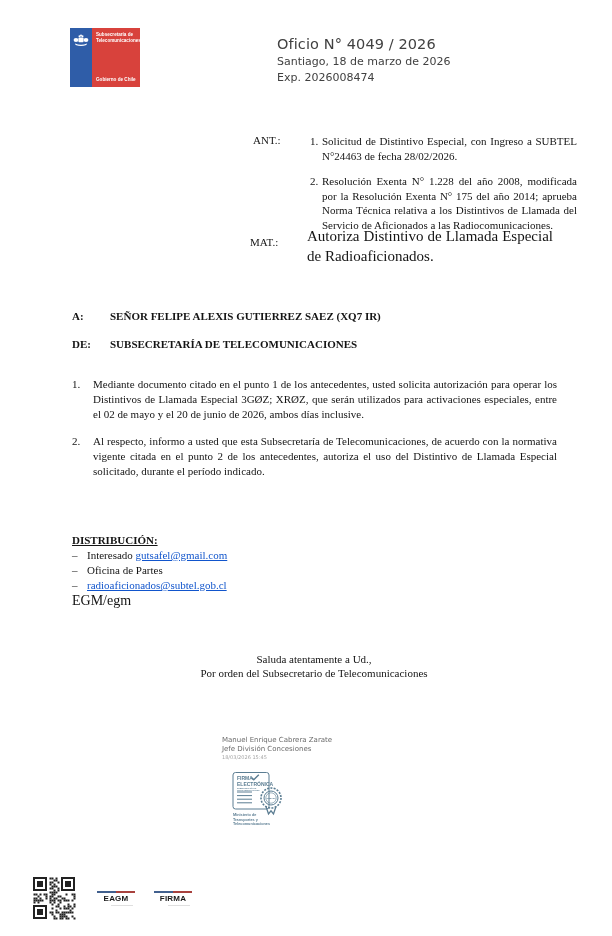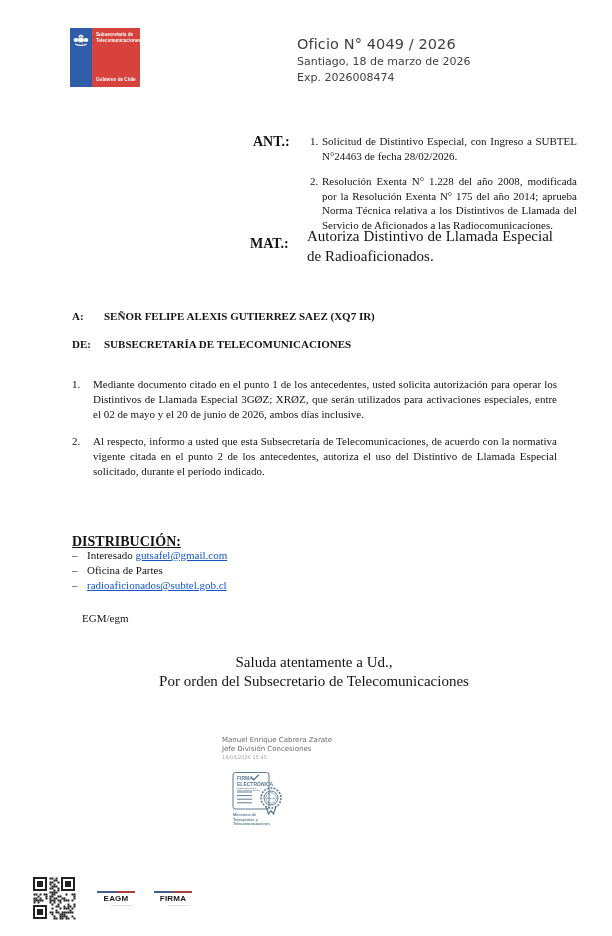--- a/index.html
+++ b/index.html
@@ -11,53 +11,53 @@
   
   .logo{position:absolute;left:70px;top:28px;width:70px;height:59px;display:flex;}
   .logo-blue{width:22px;background:#2f5da8;position:relative;}
   .logo-red{width:48px;background:#d8423c;position:relative;}
   .logo-emblem{position:absolute;left:3px;top:5px;}
   .logo-agency{position:absolute;left:4px;top:4px;color:#fff;
     font-family:"Liberation Sans",sans-serif;font-size:4.6px;font-weight:bold;line-height:1.25;}
   .logo-gov{position:absolute;left:4px;bottom:5px;color:#fff;
     font-family:"Liberation Sans",sans-serif;font-size:4.6px;font-weight:bold;}
   
-  .hdr{position:absolute;left:277px;top:36px;font-family:"DejaVu Sans",sans-serif;color:#414141;margin-left:20px;}
+  .hdr{position:absolute;left:277px;top:36px;font-family:"DejaVu Sans",sans-serif;color:#414141;}
   .hdr-oficio{font-size:14.5px;font-weight:500;letter-spacing:.1px;}
   .hdr-line{font-size:11px;margin-top:3px;}
   
-  .lbl{font-weight:bold;font-size:14px;}
+  .lbl{font-weight:normal;font-size:11px;}
   .ant-label{position:absolute;left:253px;top:134px;}
   .ant-item{position:absolute;left:310px;width:267px;font-size:11px;line-height:1.33;}
   .ant-item .inum{position:absolute;left:0;top:0;}
   .ant-item .itext{margin-left:12px;text-align:justify;}
   .ant-1{top:134px;}
   .ant-2{top:174px;}
   .mat-label{position:absolute;left:250px;top:236px;}
   .mat-text{position:absolute;left:307px;top:227px;width:246px;font-size:15px;line-height:1.33;text-align:justify;}
   
   .addr-row{position:absolute;left:72px;font-size:11px;font-weight:bold;}
   .addr-a{top:310px;}
   .addr-de{top:338px;}
-  .addr-val{position:absolute;left:32px;top:0;white-space:nowrap;}
+  .addr-val{position:absolute;left:38px;top:0;white-space:nowrap;}
   
   .para{position:absolute;left:72px;width:485px;font-size:11px;line-height:1.37;}
   .para .pnum{position:absolute;left:0;top:0;}
   .para .ptext{margin-left:21px;text-align:justify;}
   .para-1{top:377px;}
   .para-2{top:434px;}
   
-  .dist-title{position:absolute;left:72px;top:534px;font-size:14px;font-weight:bold;text-decoration:underline;}
+  .dist-title{position:absolute;left:72px;top:534px;font-size:11px;font-weight:bold;text-decoration:underline;}
   .dist-item{position:absolute;left:72px;font-size:11px;}
   .dist-item .dash{display:inline-block;width:15px;}
   .dist-1{top:549px;} .dist-2{top:564px;} .dist-3{top:579px;}
   a.doclink{color:#1155cc;text-decoration:underline;}
-  .initials{position:absolute;left:72px;top:612px;font-size:11px;margin-left:10px;}
-  
-  .closing{position:absolute;left:72px;top:653px;width:484px;text-align:center;font-size:15px;line-height:1.25;font-family:Liberation Serif, serif;}
+  .initials{position:absolute;left:72px;top:593px;font-size:14px;}
+  
+  .closing{position:absolute;left:72px;top:653px;width:484px;text-align:center;font-size:11px;line-height:1.25;font-family:Liberation Serif, serif;}
   
   .sig{position:absolute;left:222px;top:736px;font-family:"DejaVu Sans",sans-serif;color:#6b6b6b;}
   .sig-name{font-size:7px;}
   .sig-title{font-size:7px;margin-top:1px;}
   .sig-time{font-size:5px;color:#a5a5a5;margin-top:1px;}
   .stamp{position:absolute;left:231px;top:770px;}
   
   .qr{position:absolute;left:33px;top:877px;}
   .visa{position:absolute;top:891px;width:38px;font-family:"Liberation Sans",sans-serif;}
   .visa-eagm{left:97px;} .visa-malf{left:154px;}

